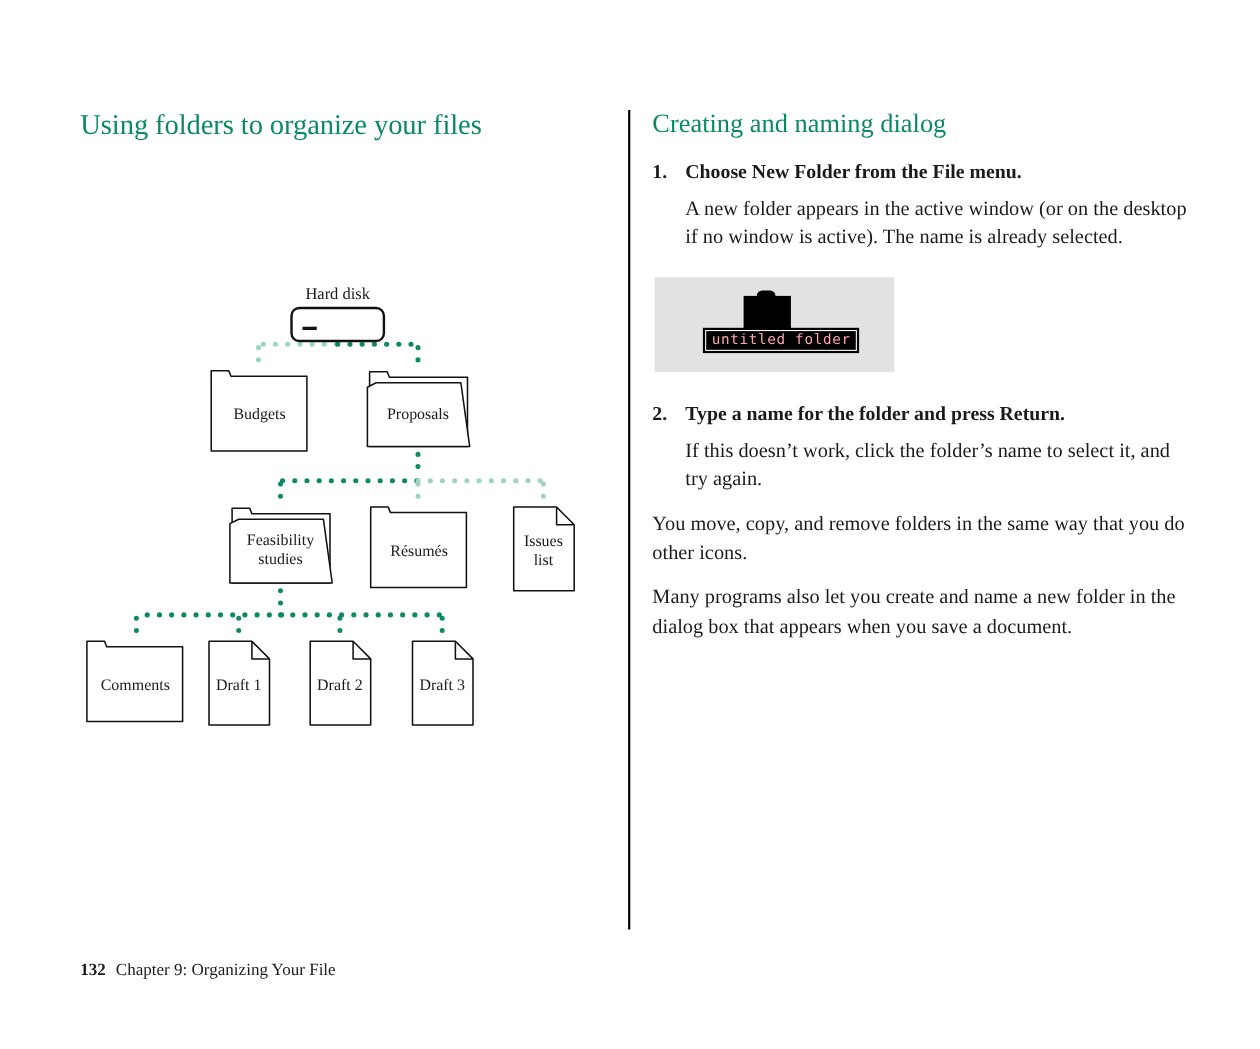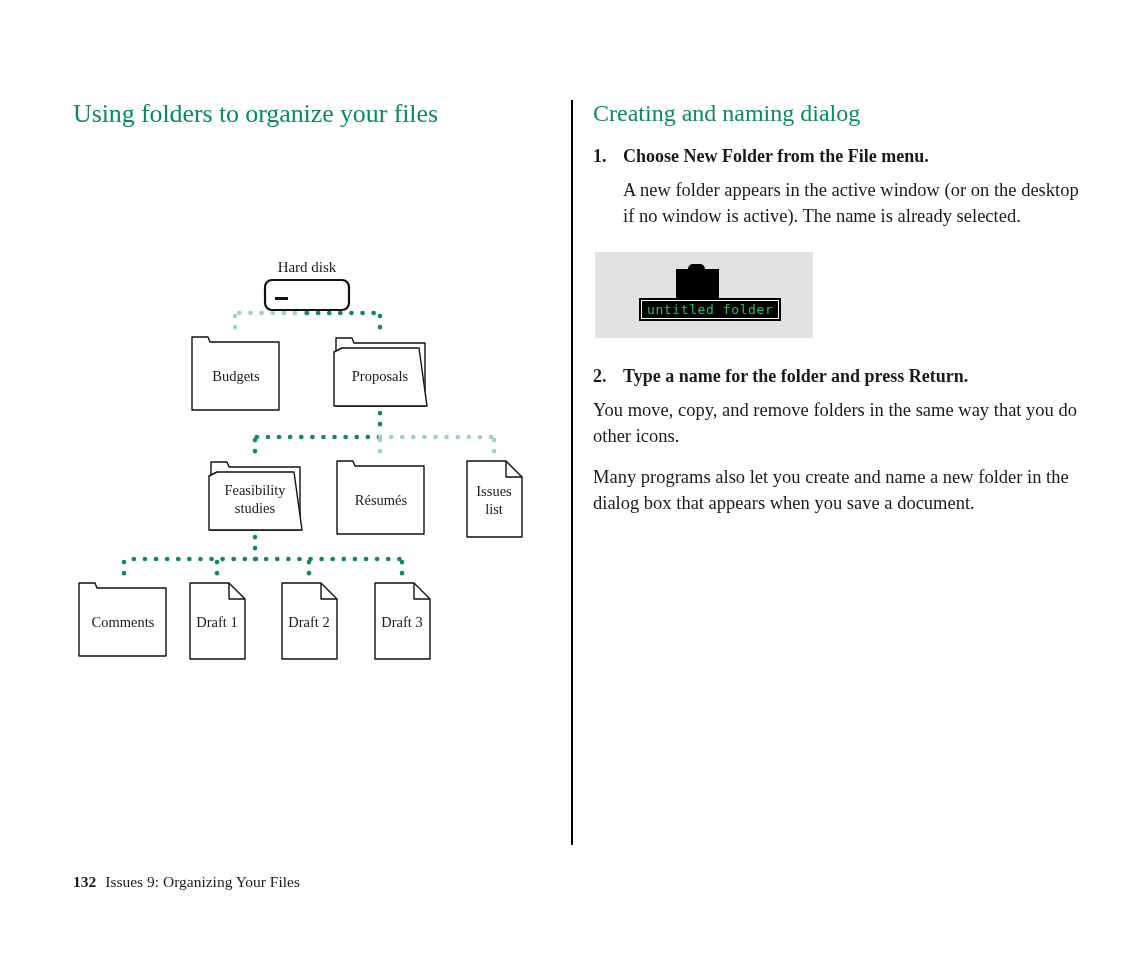--- a/index.html
+++ b/index.html
@@ -131,21 +131,21 @@
     top: 46px;
     padding: 2px;
     background: #000;
   }
   .mac-label-mid {
     padding: 1px;
     background: #fff;
   }
   .mac-label-inner {
     background: #000;
-    color: #22c55e;
+    color: #fca5a5;
     font-family: "DejaVu Sans Mono", "Liberation Mono", monospace;
     font-size: 13px;
     line-height: 15px;
     padding: 1px 5px;
     letter-spacing: 0.6px;
     white-space: nowrap;
   }
 
   
   #footer {
@@ -311,22 +311,23 @@
         <div class="mac-label-mid">
           <div class="mac-label-inner">untitled folder</div>
         </div>
       </div>
     </div>
 
     <div class="step">
       <div class="step-num">2.</div>
       <div class="step-text">Type a name for the folder and press Return.</div>
     </div>
+    <p class="step-body">If this doesn’t work, click the folder’s name to select it, and try again.</p>
 
     <p class="body-text">You move, copy, and remove folders in the same way that you do other icons.</p>
     <p class="body-text">Many programs also let you create and name a new folder in the dialog box that appears when you save a document.</p>
   </div>
 
   <div id="footer">
-    <span class="page-num">132</span><span>Issues 9: Organizing Your Files</span>
+    <span class="page-num">132</span><span>Chapter 9: Organizing Your File</span>
   </div>
 
 </div>
 
 </body></html>

